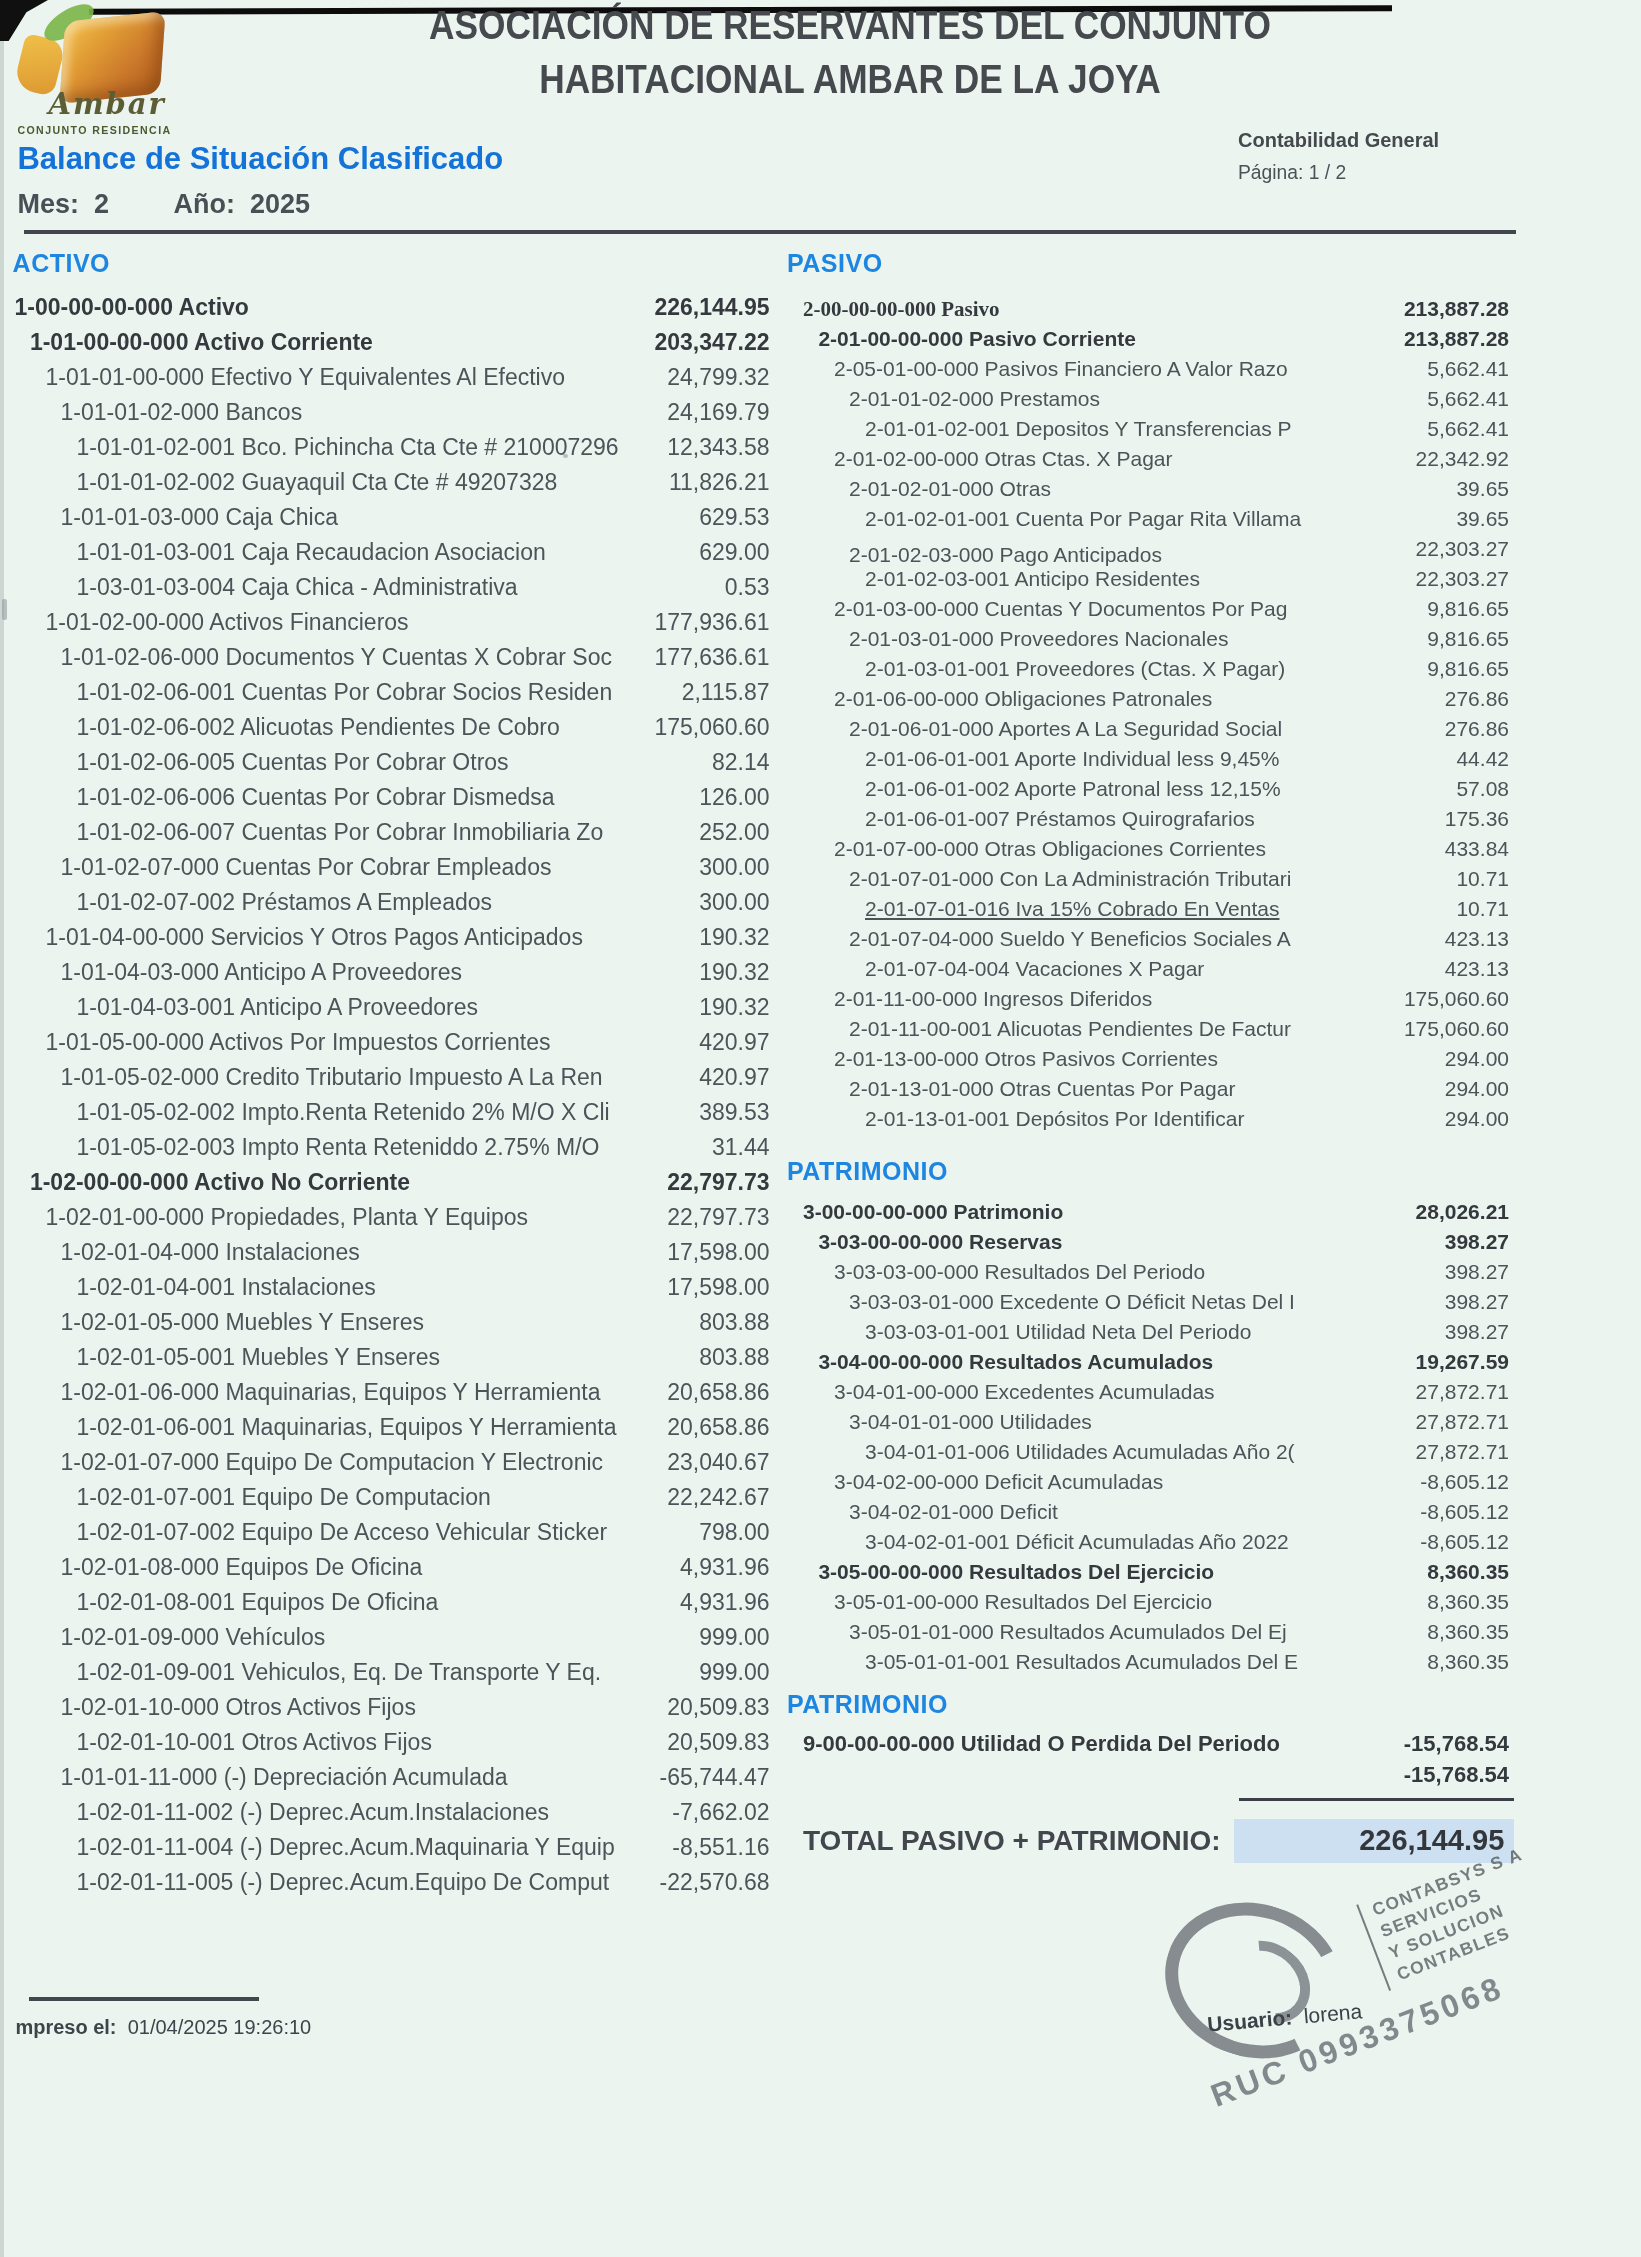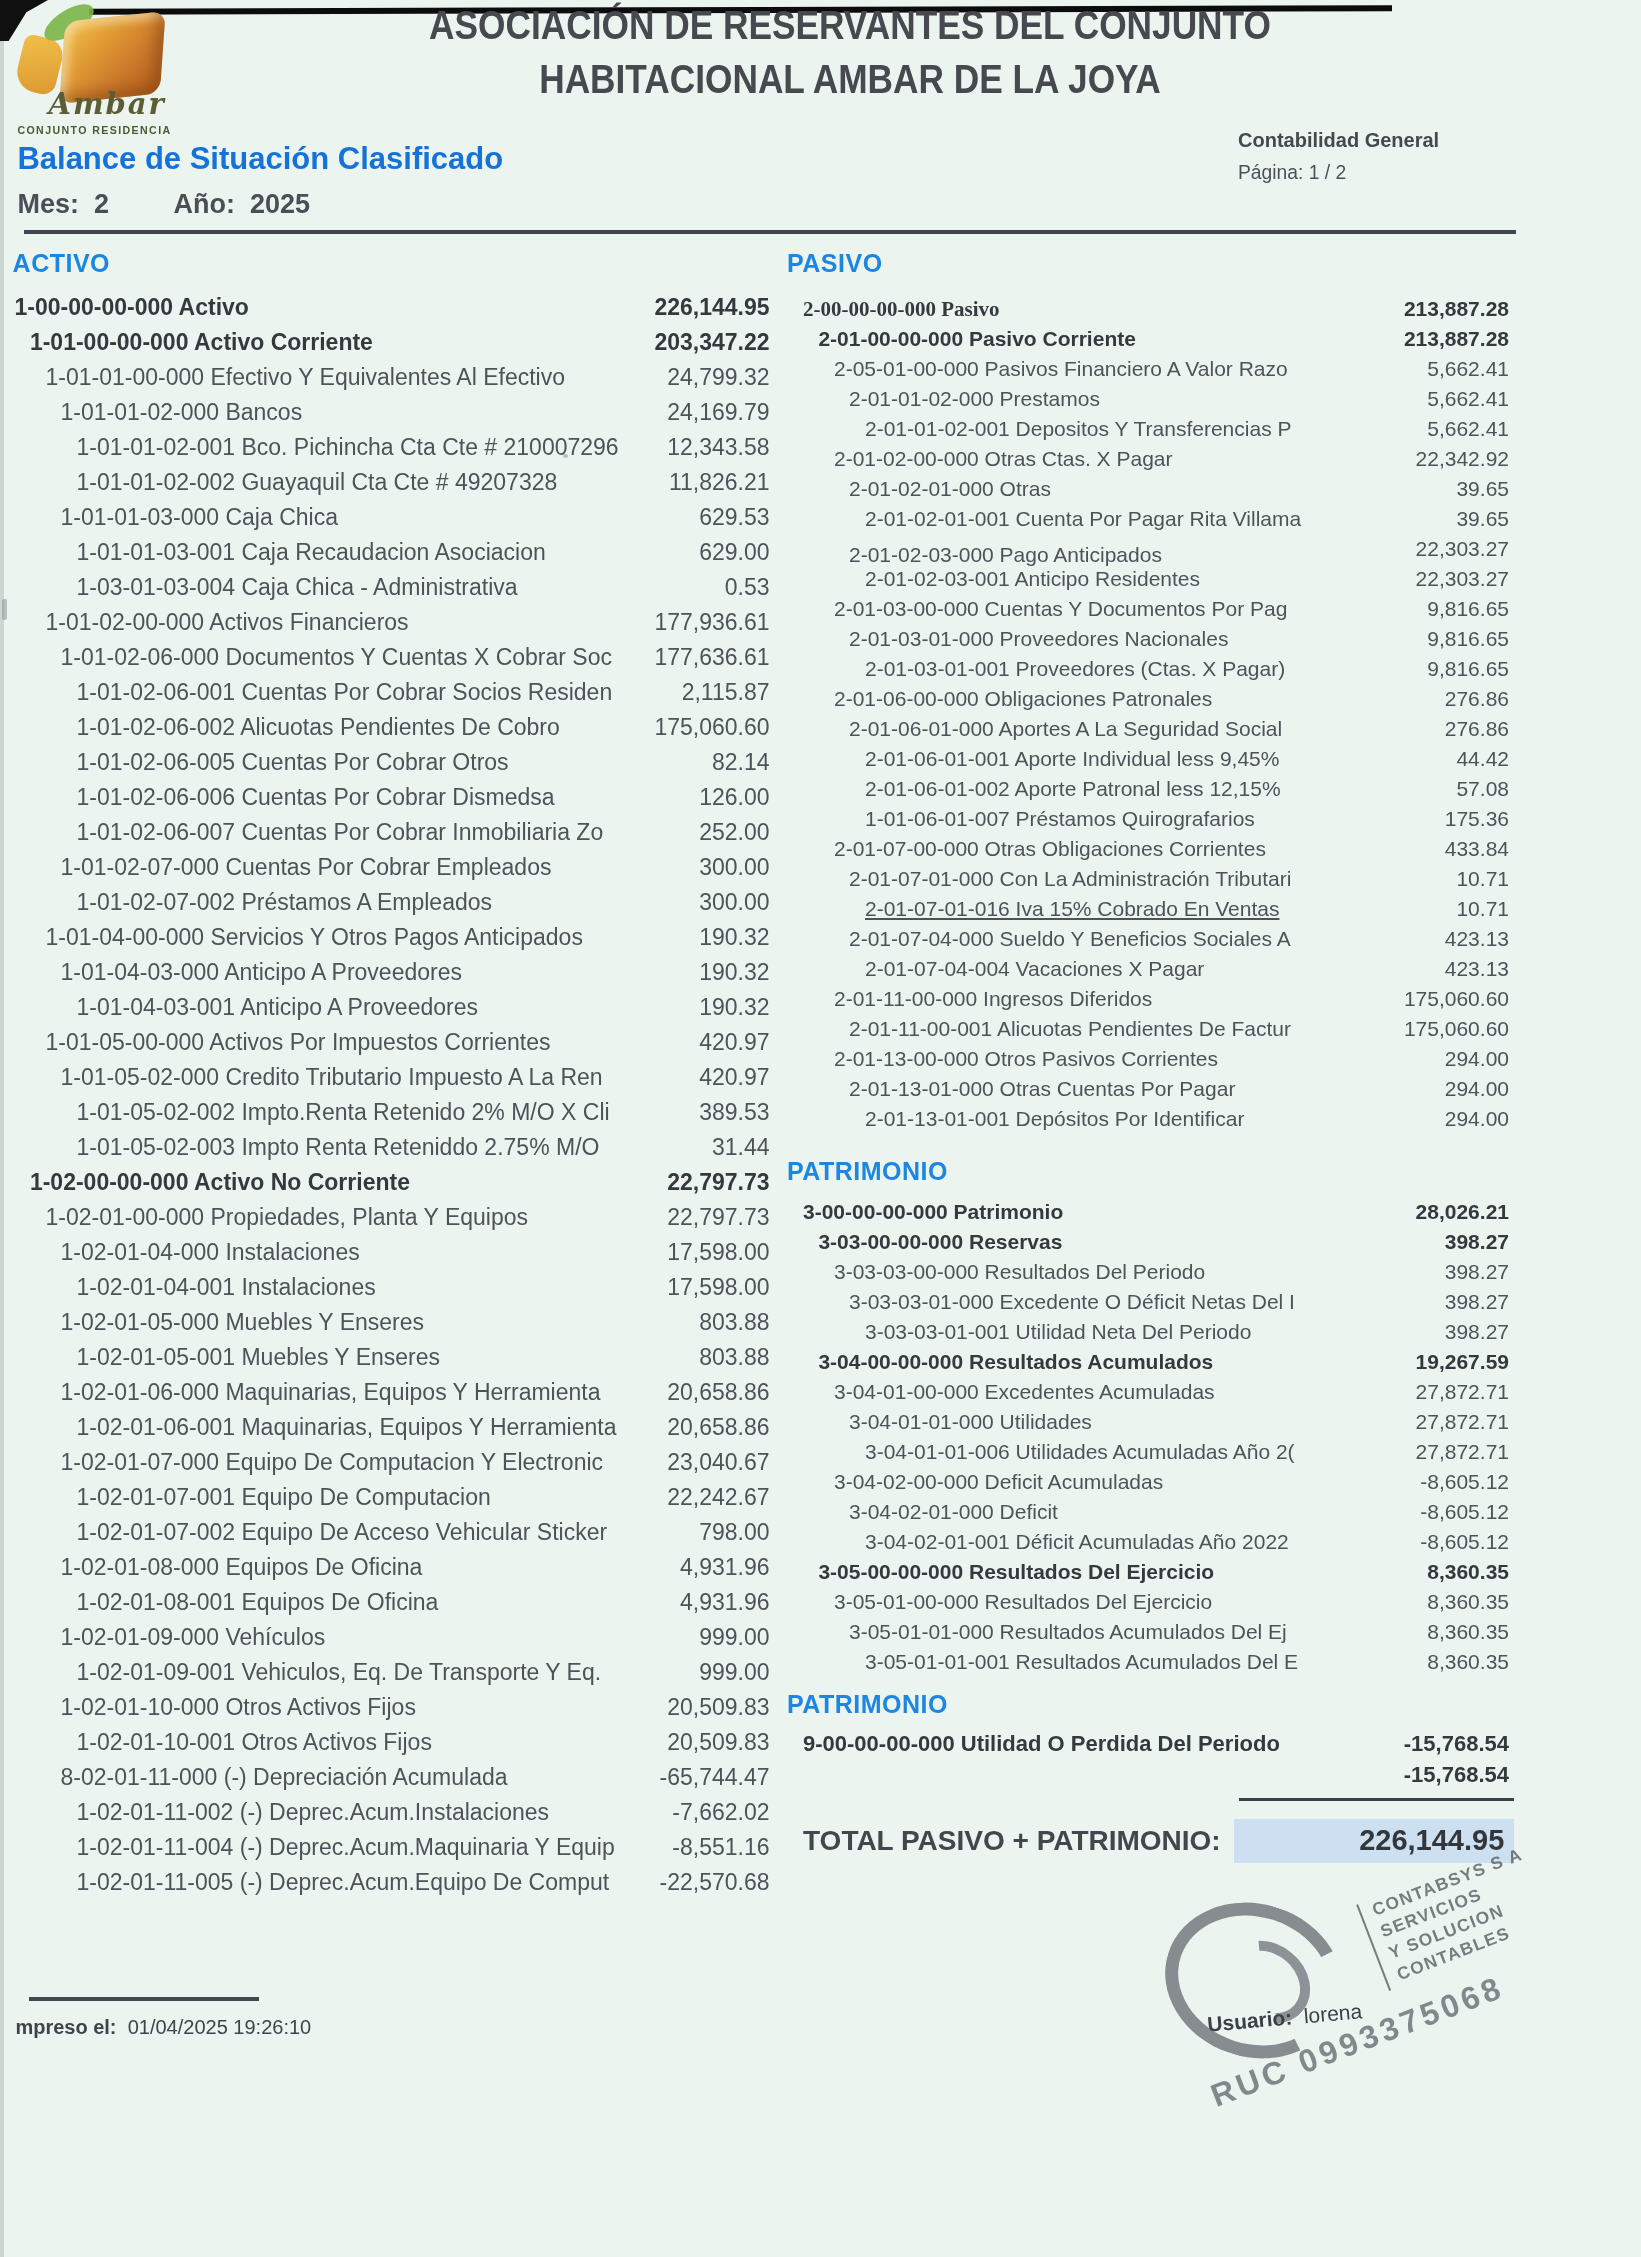--- a/index.html
+++ b/index.html
@@ -265,21 +265,21 @@
       </div>
       <div class="row">
         <span class="lbl" style="padding-left: 46px;">1-02-01-10-000 Otros Activos Fijos</span>
         <span class="amt">20,509.83</span>
       </div>
       <div class="row">
         <span class="lbl" style="padding-left: 62px;">1-02-01-10-001 Otros Activos Fijos</span>
         <span class="amt">20,509.83</span>
       </div>
       <div class="row">
-        <span class="lbl" style="padding-left: 46px;">8-02-01-11-000 (-) Depreciación Acumulada</span>
+        <span class="lbl" style="padding-left: 46px;">1-01-01-11-000 (-) Depreciación Acumulada</span>
         <span class="amt">-65,744.47</span>
       </div>
       <div class="row">
         <span class="lbl" style="padding-left: 62px;">1-02-01-11-002 (-) Deprec.Acum.Instalaciones</span>
         <span class="amt">-7,662.02</span>
       </div>
       <div class="row">
         <span class="lbl" style="padding-left: 62px;">1-02-01-11-004 (-) Deprec.Acum.Maquinaria Y Equip</span>
         <span class="amt">-8,551.16</span>
       </div>
@@ -353,21 +353,21 @@
       </div>
       <div class="row">
         <span class="lbl" style="padding-left: 62px;">2-01-06-01-001 Aporte Individual less 9,45%</span>
         <span class="amt">44.42</span>
       </div>
       <div class="row">
         <span class="lbl" style="padding-left: 62px;">2-01-06-01-002 Aporte Patronal less 12,15%</span>
         <span class="amt">57.08</span>
       </div>
       <div class="row">
-        <span class="lbl" style="padding-left: 62px;">1-01-06-01-007 Préstamos Quirografarios</span>
+        <span class="lbl" style="padding-left: 62px;">2-01-06-01-007 Préstamos Quirografarios</span>
         <span class="amt">175.36</span>
       </div>
       <div class="row">
         <span class="lbl" style="padding-left: 31px;">2-01-07-00-000 Otras Obligaciones Corrientes</span>
         <span class="amt">433.84</span>
       </div>
       <div class="row">
         <span class="lbl" style="padding-left: 46px;">2-01-07-01-000 Con La Administración Tributari</span>
         <span class="amt">10.71</span>
       </div>

